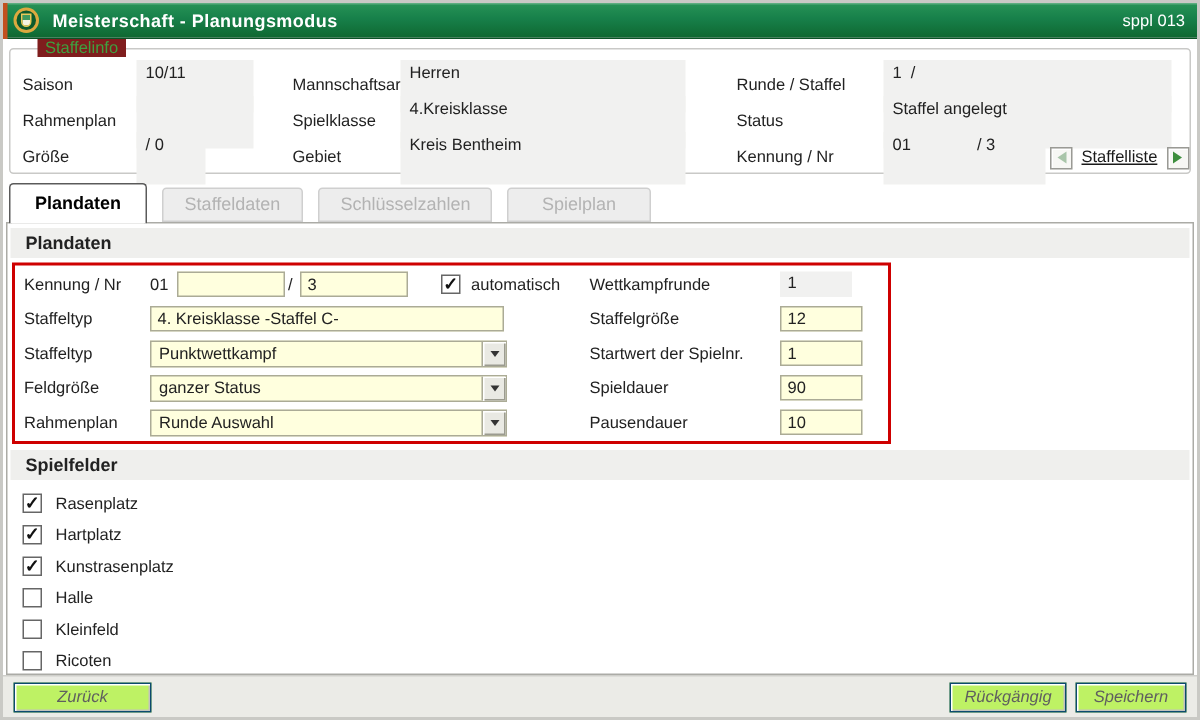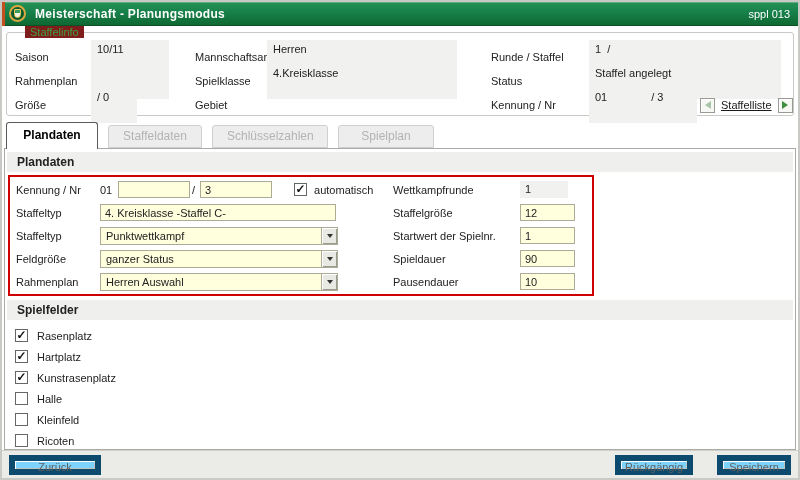--- a/index.html
+++ b/index.html
@@ -96,25 +96,25 @@
   .gray-field { background:#F1F1F0; width:48px; height:17px; line-height:17px; padding:0 5px; }
   .w55{width:55px;}
 
   .cb-list { position:absolute; left:10px; top:176px; }
   .cb-row { display:flex; align-items:center; height:21px; }
   .cb-row .cb-text { margin-left:9px; }
 
   
   .footer { position:absolute; left:0; right:0; top:448px; height:28px; background:#EBEBE7;
             border-top:1px solid #CFCFCB; display:flex; align-items:center; padding:0 7px; }
-  .btn { height:20px; background:#7dd3fc; border:6px solid #0c4a6e; color:#5F5F5F;
+  .btn { height:20px; background:#bef264; border:1px solid #0c4a6e; color:#5F5F5F;
          font-family:"Liberation Sans", sans-serif; font-size:11px;
-         box-shadow:inset 1px 1px 0 #FFF, inset -1px -1px 0 #C2C2BD; cursor:pointer; }
+         box-shadow:inset 1px 1px 0 #FFF, inset -1px -1px 0 #C2C2BD; cursor:pointer;font-style:italic; }
   .btn-back { width:92px; }
-  .footer-right { margin-left:auto; display:flex; gap:24px; }
+  .footer-right { margin-left:auto; display:flex; gap:6px; }
   .btn-undo { width:78px; }
   .btn-save { width:74px; }
 </style>
 </head>
 <body>
 
 <div class="window">
 
   <div class="titlebar">
     <span class="red-strip"></span>
@@ -147,20 +147,21 @@
       <div class="si-row">
         <span class="si-label">Mannschaftsart</span>
         <span class="si-value w190">Herren</span>
       </div>
       <div class="si-row">
         <span class="si-label">Spielklasse</span>
         <span class="si-value w190">4.Kreisklasse</span>
       </div>
       <div class="si-row">
         <span class="si-label">Gebiet</span>
+        <span class="si-value w190">Kreis Bentheim</span>
       </div>
     </div>
 
     <div class="si-col si-col3">
       <div class="si-row">
         <span class="si-label">Runde / Staffel</span>
         <span class="si-value w192">1  /</span>
       </div>
       <div class="si-row">
         <span class="si-label">Status</span>
@@ -231,21 +232,21 @@
               <span class="dd-tri"></span>
             </span>
         </div>
         <span class="p-right-label">Spieldauer</span>
         <input class="p-right-field yinput w55" value="90" style="">
       </div>
 
       <div class="p-row">
         <span class="p-label">Rahmenplan</span>
         <div class="select">
-          <span class="select-value">Herren Auswahl</span>
+          <span class="select-value">Runde Auswahl</span>
           <span class="dd-btn">
               <span class="dd-tri"></span>
             </span>
         </div>
         <span class="p-right-label">Pausendauer</span>
         <input class="p-right-field yinput w55" value="10" style="">
       </div>
     </div>
 
     <div class="section-header sh-spielfelder">Spielfelder</div>

